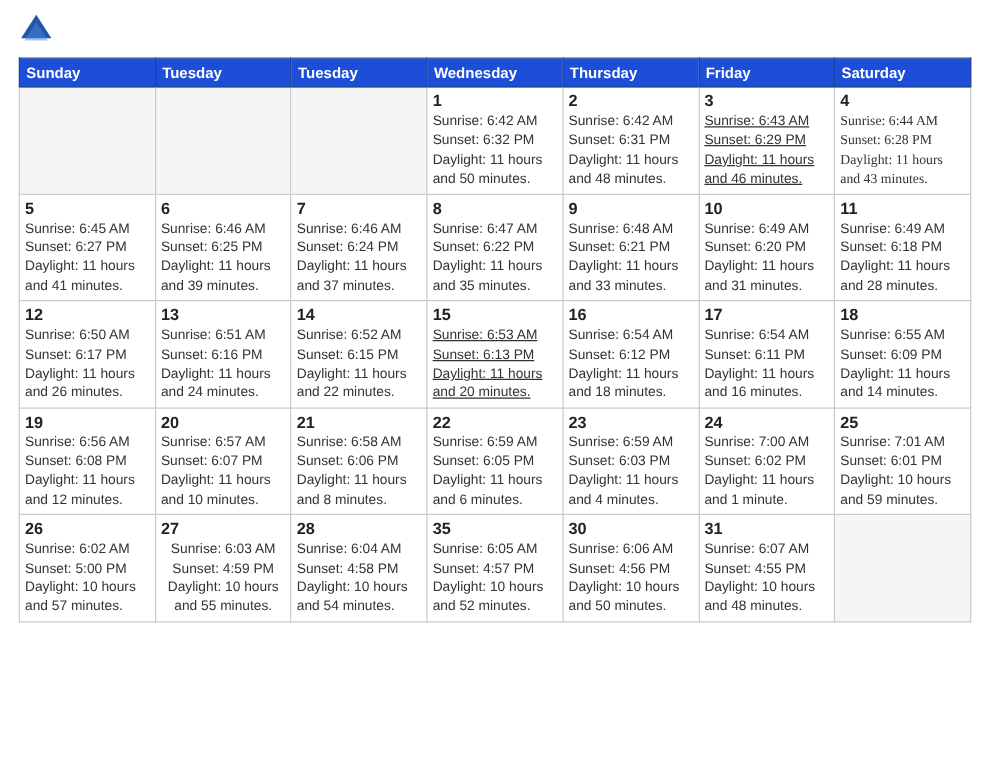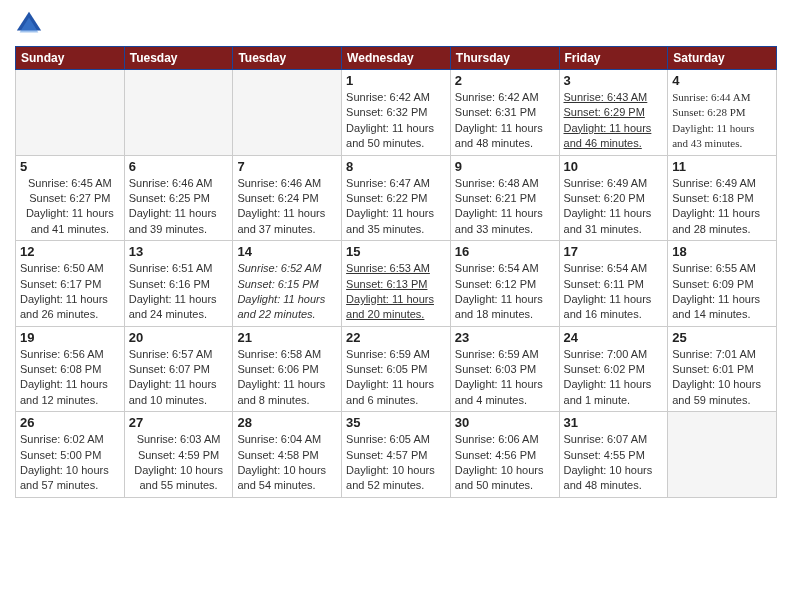--- a/index.html
+++ b/index.html
@@ -56,21 +56,21 @@
     .location {
       font-size: 14px;
       color: #444;
     }
     .calendar-table {
       width: 100%;
       border-collapse: collapse;
       table-layout: fixed;
     }
     .calendar-table th {
-      background-color: #7f1d1d;
+      background-color: #1d4ed8;
       color: white;
       text-align: left;
       padding: 4px 5px;
       font-size: 12px;
       font-weight: bold;
       border: 1px solid #1a4499;
     }
     .calendar-table td {
       border: 1px solid #ccc;
       vertical-align: top;
@@ -158,21 +158,21 @@
             <div class="day-number">4</div>
             <div class="day-info" style="white-space: pre-line; font-family: Liberation Serif, serif;">Sunrise: 6:44 AM
 Sunset: 6:28 PM
 Daylight: 11 hours
 and 43 minutes.</div>
           </td>
         </tr>
         <tr>
           <td>
             <div class="day-number">5</div>
-            <div class="day-info" style="white-space: pre-line; text-align: center;">Sunrise: 6:45 AM
+            <div class="day-info" style="white-space: pre-line;">Sunrise: 6:45 AM
 Sunset: 6:27 PM
 Daylight: 11 hours
 and 41 minutes.</div>
           </td>
           <td>
             <div class="day-number">6</div>
             <div class="day-info" style="white-space: pre-line;">Sunrise: 6:46 AM
 Sunset: 6:25 PM
 Daylight: 11 hours
 and 39 minutes.</div>
@@ -223,21 +223,21 @@
           </td>
           <td>
             <div class="day-number">13</div>
             <div class="day-info" style="white-space: pre-line;">Sunrise: 6:51 AM
 Sunset: 6:16 PM
 Daylight: 11 hours
 and 24 minutes.</div>
           </td>
           <td>
             <div class="day-number">14</div>
-            <div class="day-info" style="white-space: pre-line; font-style: italic;">Sunrise: 6:52 AM
+            <div class="day-info" style="white-space: pre-line;">Sunrise: 6:52 AM
 Sunset: 6:15 PM
 Daylight: 11 hours
 and 22 minutes.</div>
           </td>
           <td>
             <div class="day-number">15</div>
             <div class="day-info" style="white-space: pre-line; text-decoration: underline;">Sunrise: 6:53 AM
 Sunset: 6:13 PM
 Daylight: 11 hours
 and 20 minutes.</div>

